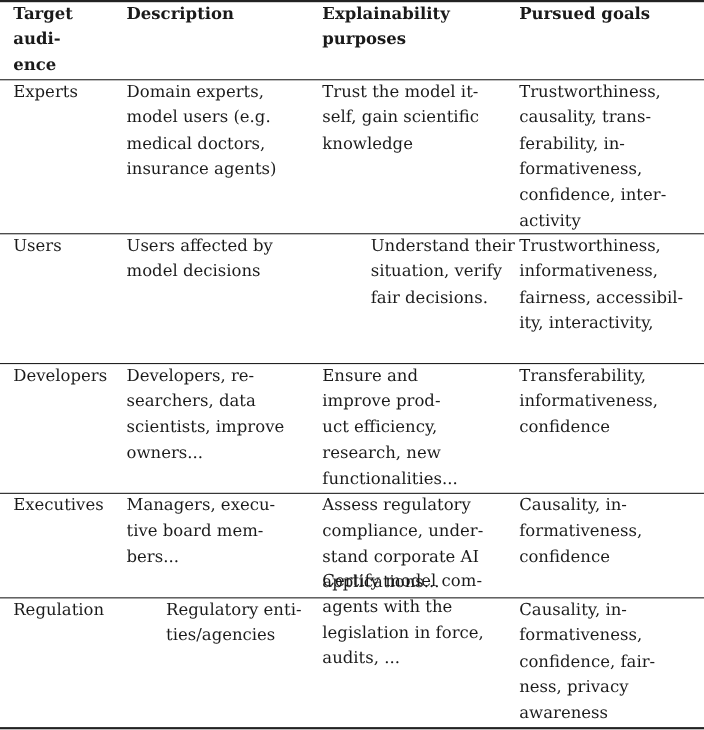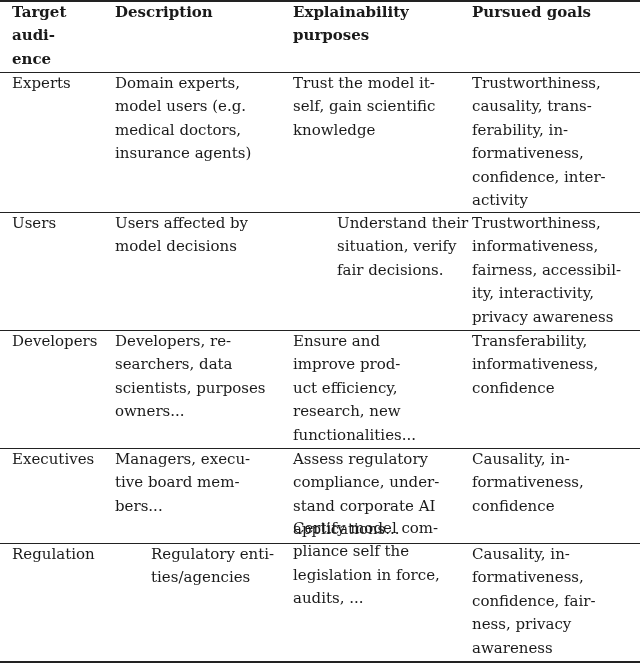--- a/index.html
+++ b/index.html
@@ -77,34 +77,33 @@
     <div class="cell c2" style="top:212px;margin-left:44px;">
       <span class="ln">Understand their</span>
       <span class="ln">situation, verify</span>
       <span class="ln">fair decisions.</span>
     </div>
     <div class="cell c3" style="top:212px;">
       <span class="ln">Trustworthiness,</span>
       <span class="ln">informativeness,</span>
       <span class="ln">fairness, accessibil-</span>
       <span class="ln">ity, interactivity,</span>
-      <span class="ln">privacy awareness</span>
     </div>
   </div>
 
   <div class="rule thin" style="top:330px;"></div>
 
   <div>
     <div class="cell c0" style="top:330px;">
       <span class="ln">Developers</span>
     </div>
     <div class="cell c1" style="top:330px;">
       <span class="ln">Developers, re-</span>
       <span class="ln">searchers, data</span>
-      <span class="ln">scientists, purposes</span>
+      <span class="ln">scientists, improve</span>
       <span class="ln">owners...</span>
     </div>
     <div class="cell c2" style="top:330px;">
       <span class="ln">Ensure and</span>
       <span class="ln">improve prod-</span>
       <span class="ln">uct efficiency,</span>
       <span class="ln">research, new</span>
       <span class="ln">functionalities...</span>
     </div>
     <div class="cell c3" style="top:330px;">
@@ -143,21 +142,21 @@
   <div>
     <div class="cell c0" style="top:543px;">
       <span class="ln">Regulation</span>
     </div>
     <div class="cell c1" style="top:543px;margin-left:36px;">
       <span class="ln">Regulatory enti-</span>
       <span class="ln">ties/agencies</span>
     </div>
     <div class="cell c2" style="top:517px;">
       <span class="ln">Certify model com-</span>
-      <span class="ln">pliance self the</span>
+      <span class="ln">agents with the</span>
       <span class="ln">legislation in force,</span>
       <span class="ln">audits, ...</span>
     </div>
     <div class="cell c3" style="top:543px;">
       <span class="ln">Causality, in-</span>
       <span class="ln">formativeness,</span>
       <span class="ln">confidence, fair-</span>
       <span class="ln">ness, privacy</span>
       <span class="ln">awareness</span>
     </div>

